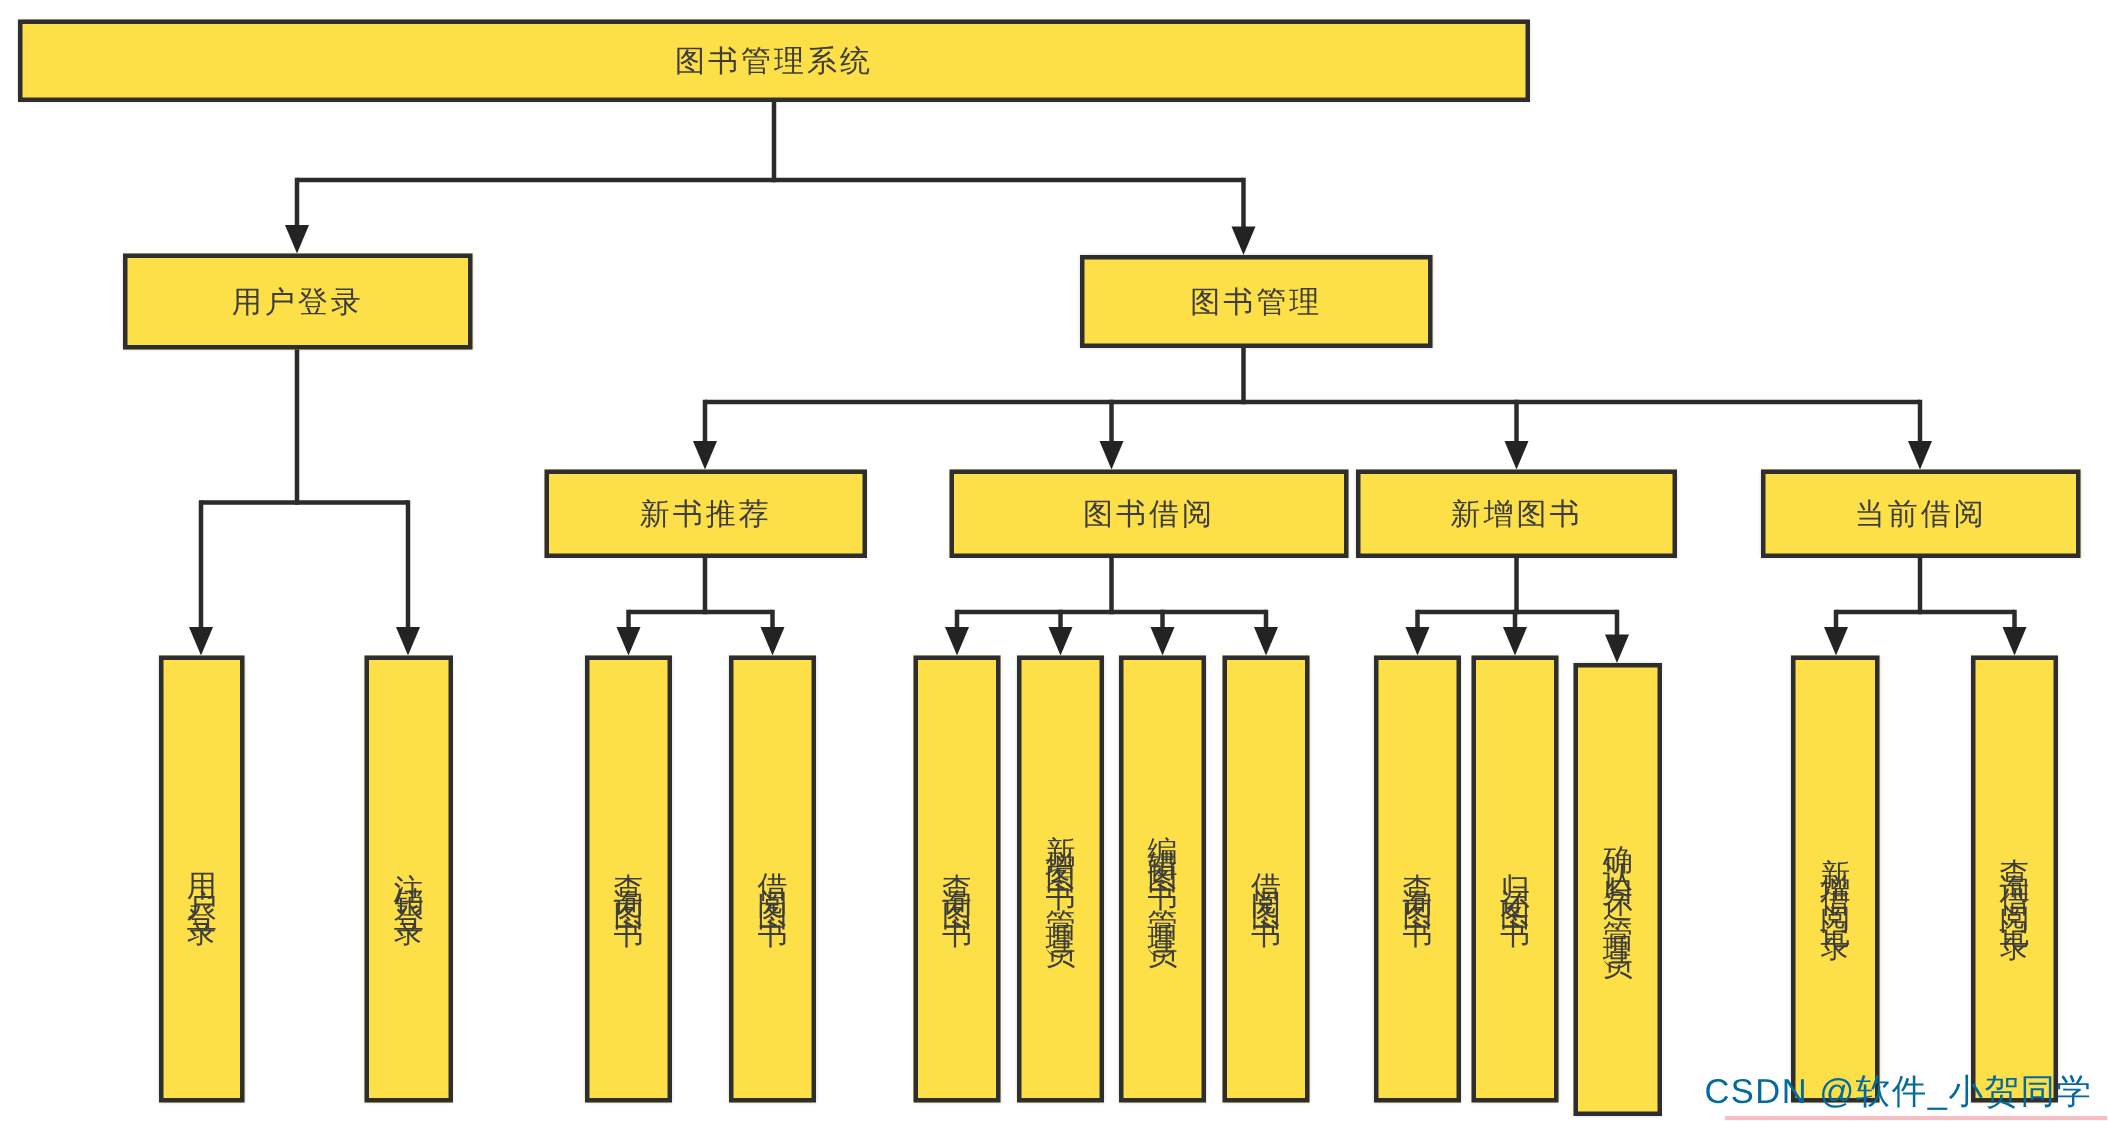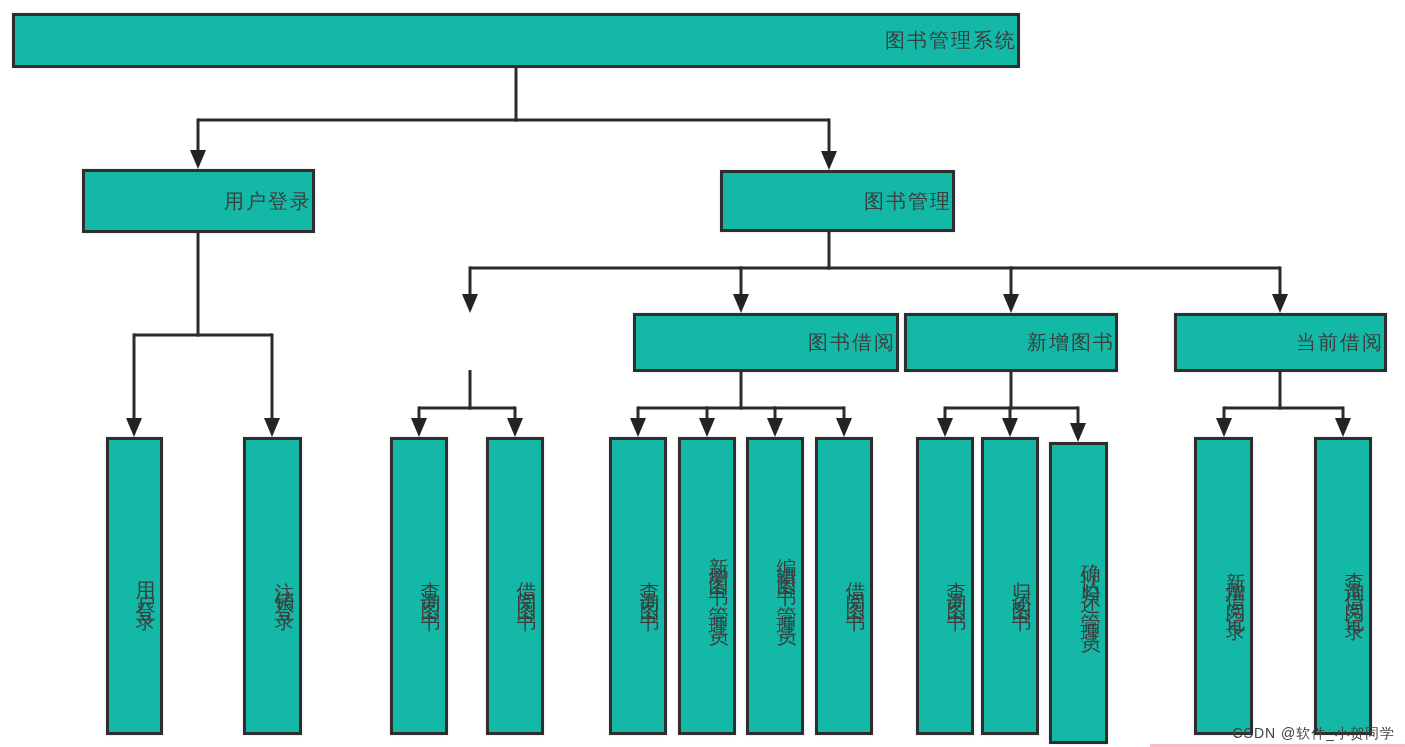--- a/index.html
+++ b/index.html
@@ -13,43 +13,43 @@
     overflow: hidden;
   }
   .connectors {
     position: absolute;
     left: 0; top: 0;
     width: 1405px; height: 747px;
   }
   .node {
     position: absolute;
     border: 3px solid #2e2e2e;
-    background: #14b8a6;
+    background: #fde047;
     display: flex;
     align-items: center;
-    justify-content: flex-end;
+    justify-content: center;
     color: #3d3d3d;
     box-shadow: 0 0 2px rgba(0,0,0,0.18);
   }
   .hbox { font-size: 20px; letter-spacing: 2px; }
   .leaf { z-index: 2; }
   .vtext {
     writing-mode: vertical-rl;
     text-orientation: mixed;
     font-size: 20px;
     letter-spacing: 10px;
     color: #3d3d3d;
     white-space: nowrap;
   }
   .watermark {
     position: absolute;
     right: 10px;
     bottom: 4px;
-    font-size: 14px;
-    color: #404040;
+    font-size: 23px;
+    color: #0369a1;
     letter-spacing: 1px;
     z-index: 3;
     margin-top: 47px;
   }
   .watermark-strip {
     position: absolute;
     left: 1150px;
     top: 744px;
     width: 255px;
     height: 3px;
@@ -132,20 +132,23 @@
     <span>图书管理系统</span>
   </div>
 
   <div class="node hbox" style="left:82px;top:169px;width:233px;height:64px">
     <span>用户登录</span>
   </div>
   <div class="node hbox" style="left:720px;top:170px;width:235px;height:62px">
     <span>图书管理</span>
   </div>
 
+  <div class="node hbox" style="left:363px;top:313px;width:215px;height:59px">
+    <span>新书推荐</span>
+  </div>
   <div class="node hbox" style="left:633px;top:313px;width:266px;height:59px">
     <span>图书借阅</span>
   </div>
   <div class="node hbox" style="left:904px;top:313px;width:214px;height:59px">
     <span>新增图书</span>
   </div>
   <div class="node hbox" style="left:1174px;top:313px;width:213px;height:59px">
     <span>当前借阅</span>
   </div>
 

